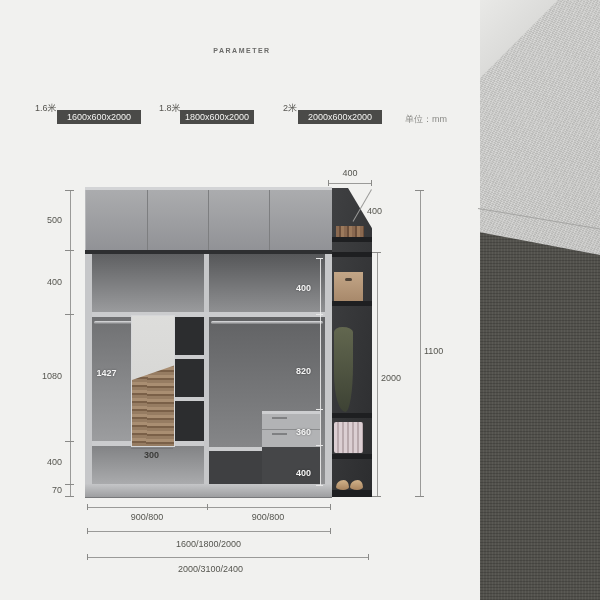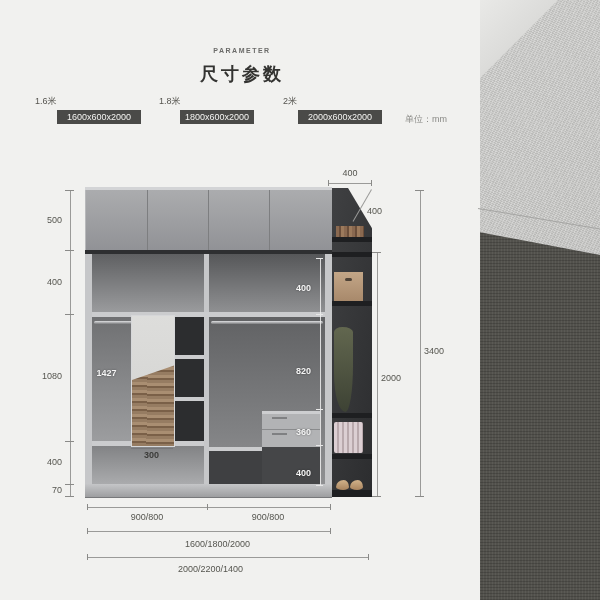--- a/index.html
+++ b/index.html
@@ -5,21 +5,21 @@
   html,body{margin:0;padding:0;background:#e8e8e6;}
   .canvas{position:relative;width:600px;height:600px;background:#f1f1ef;overflow:hidden;
           font-family:"Liberation Sans",sans-serif;}
   .abs{position:absolute;}
   
   .eyebrow{left:0;top:47px;width:484px;text-align:center;font-size:7px;letter-spacing:1.5px;
            color:#6b6b69;font-weight:bold;}
   .title{left:0;top:62px;width:484px;text-align:center;font-size:18px;letter-spacing:3px;
          color:#333331;font-weight:bold;}
   
-  .opt-label{top:95px;font-size:9px;color:#55544f;}
+  .opt-label{top:102px;font-size:9px;color:#55544f;}
   .opt-badge{top:110px;height:14px;line-height:14px;text-align:center;font-size:9px;
              color:#f4f4f2;background:#4a4a48;}
   .unit-note{top:112.5px;font-size:9px;color:#8a8a86;}
   
   .dl{background:#9a9a98;}
   .dl-v{width:1px;}
   .dl-h{height:1px;}
   .tick-h{width:9px;height:1px;background:#8a8a88;}
   .tick-v{width:1px;height:6px;background:#8a8a88;}
   .dim{font-size:9px;color:#55554f;}
@@ -88,21 +88,20 @@
 <div class="canvas">
 
   <div class="abs photo">
     <div class="fabric-light"></div>
     <div class="fabric-corner"></div>
     <div class="fabric-seam"></div>
     <div class="fabric-dark"></div>
   </div>
 
   <div class="abs eyebrow">PARAMETER</div>
-  <div class="abs title">尺寸参数</div>
 
   <div class="abs opt-label" style="left:35px;">1.6米</div>
   <div class="abs opt-badge" style="left:57px;width:84px;">1600x600x2000</div>
   <div class="abs opt-label" style="left:159px;">1.8米</div>
   <div class="abs opt-badge" style="left:180px;width:74px;">1800x600x2000</div>
   <div class="abs opt-label" style="left:283px;">2米</div>
   <div class="abs opt-badge" style="left:298px;width:84px;">2000x600x2000</div>
   <div class="abs unit-note" style="left:405px;">单位：mm</div>
 
   <div class="abs cab-top" style="left:85px;top:187px;width:247px;height:3px;"></div>
@@ -178,21 +177,21 @@
   <div class="abs dl dl-h" style="left:353px;top:221px;width:37px;transform:rotate(-60deg);transform-origin:0 50%;"></div>
   <div class="abs dim" style="left:367px;top:206px;">400</div>
 
   <div class="abs dl dl-v" style="left:377px;top:252px;height:245px;"></div>
   <div class="abs tick-h" style="left:372px;top:252px;"></div>
   <div class="abs tick-h" style="left:372px;top:496px;"></div>
   <div class="abs dim" style="left:381px;top:373px;">2000</div>
   <div class="abs dl dl-v" style="left:420px;top:190px;height:307px;"></div>
   <div class="abs tick-h" style="left:415px;top:190px;"></div>
   <div class="abs tick-h" style="left:415px;top:496px;"></div>
-  <div class="abs dim" style="left:424px;top:346px;">3400</div>
+  <div class="abs dim" style="left:424px;top:346px;">1100</div>
 
   <div class="abs wdim" style="left:88px;top:368px;width:37px;">1427</div>
   <div class="abs dl dl-h" style="left:131px;top:448px;width:42px;background:#77777a;"></div>
   <div class="abs ddim" style="left:136px;top:450px;width:31px;">300</div>
   <div class="abs dl dl-v" style="left:320px;top:258px;height:228px;background:rgba(238,238,238,.85);"></div>
   <div class="abs tick-h" style="left:316px;top:258px;background:#e8e8e8;width:7px;"></div>
   <div class="abs tick-h" style="left:316px;top:314px;background:#e8e8e8;width:7px;"></div>
   <div class="abs tick-h" style="left:316px;top:409px;background:#e8e8e8;width:7px;"></div>
   <div class="abs tick-h" style="left:316px;top:445px;background:#e8e8e8;width:7px;"></div>
   <div class="abs tick-h" style="left:316px;top:485px;background:#e8e8e8;width:7px;"></div>
@@ -203,20 +202,20 @@
 
   <div class="abs dl dl-h" style="left:87px;top:507px;width:243px;"></div>
   <div class="abs tick-v" style="left:87px;top:504px;"></div>
   <div class="abs tick-v" style="left:207px;top:504px;"></div>
   <div class="abs tick-v" style="left:330px;top:504px;"></div>
   <div class="abs dim dim-c" style="left:107px;top:512px;width:80px;">900/800</div>
   <div class="abs dim dim-c" style="left:228px;top:512px;width:80px;">900/800</div>
   <div class="abs dl dl-h" style="left:87px;top:531px;width:243px;"></div>
   <div class="abs tick-v" style="left:87px;top:528px;"></div>
   <div class="abs tick-v" style="left:330px;top:528px;"></div>
-  <div class="abs dim dim-c" style="left:157px;top:539px;width:121px;">1600/1800/2000</div>
+  <div class="abs dim dim-c" style="left:148px;top:539px;width:121px;">1600/1800/2000</div>
   <div class="abs dl dl-h" style="left:87px;top:557px;width:281px;"></div>
   <div class="abs tick-v" style="left:87px;top:554px;"></div>
   <div class="abs tick-v" style="left:368px;top:554px;"></div>
-  <div class="abs dim dim-c" style="left:150px;top:564px;width:121px;">2000/2200/1400</div>
+  <div class="abs dim dim-c" style="left:150px;top:564px;width:121px;">2000/3100/2400</div>
 
 
 </div>
 
 </body></html>

